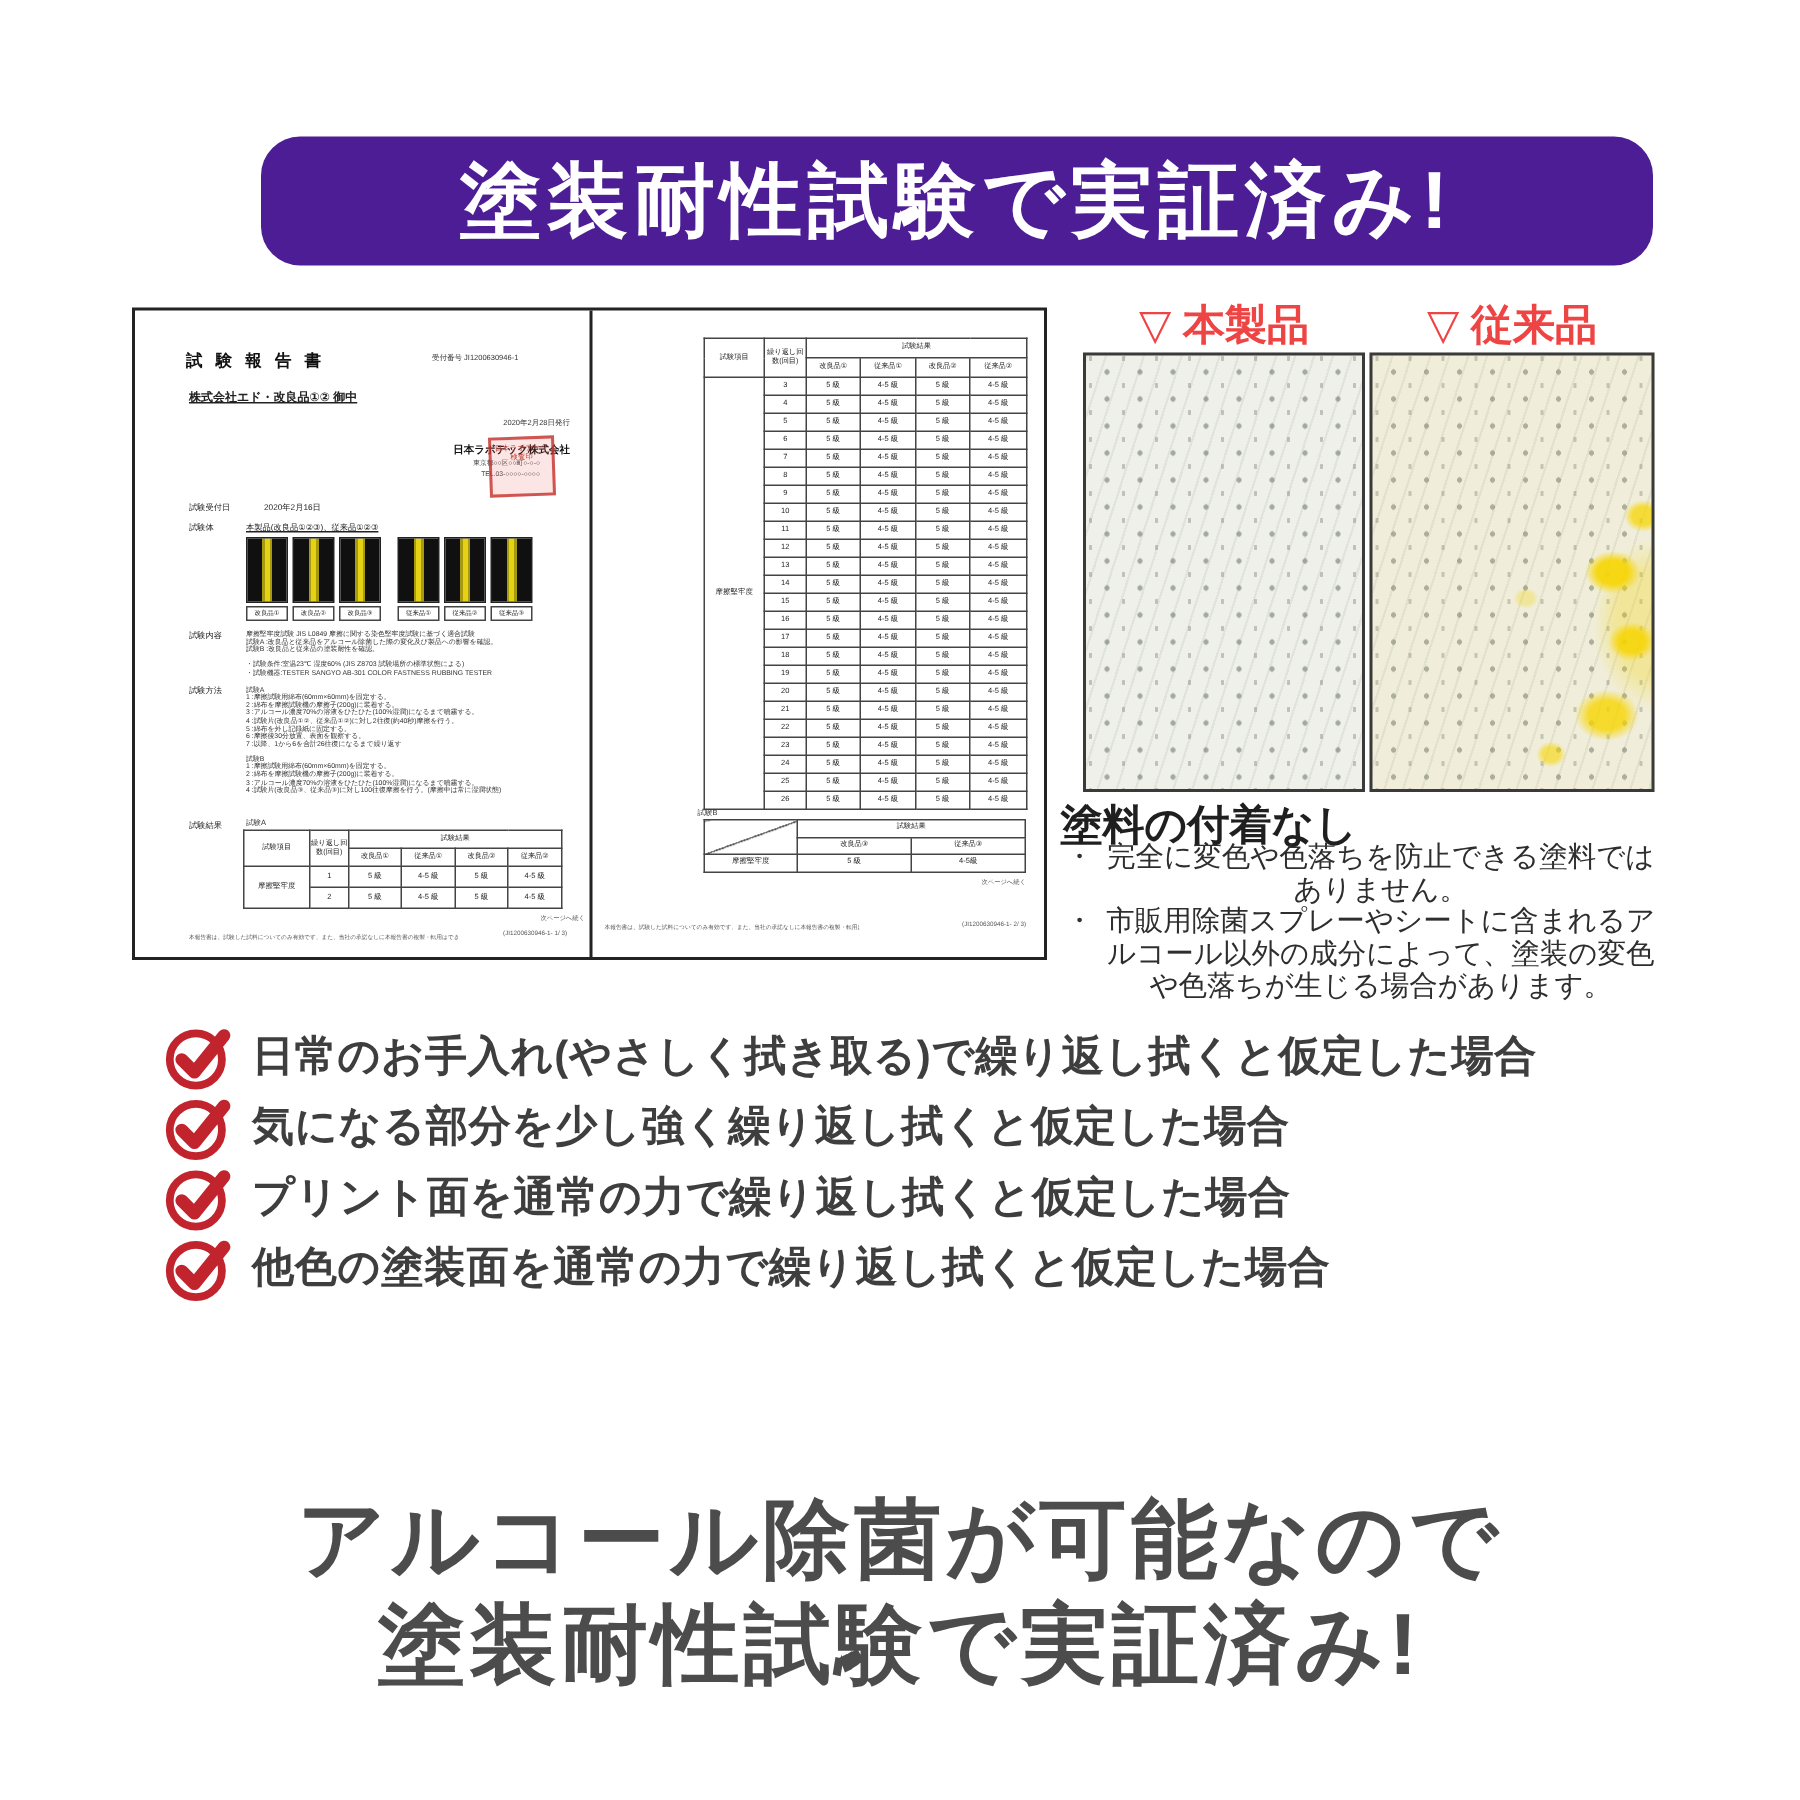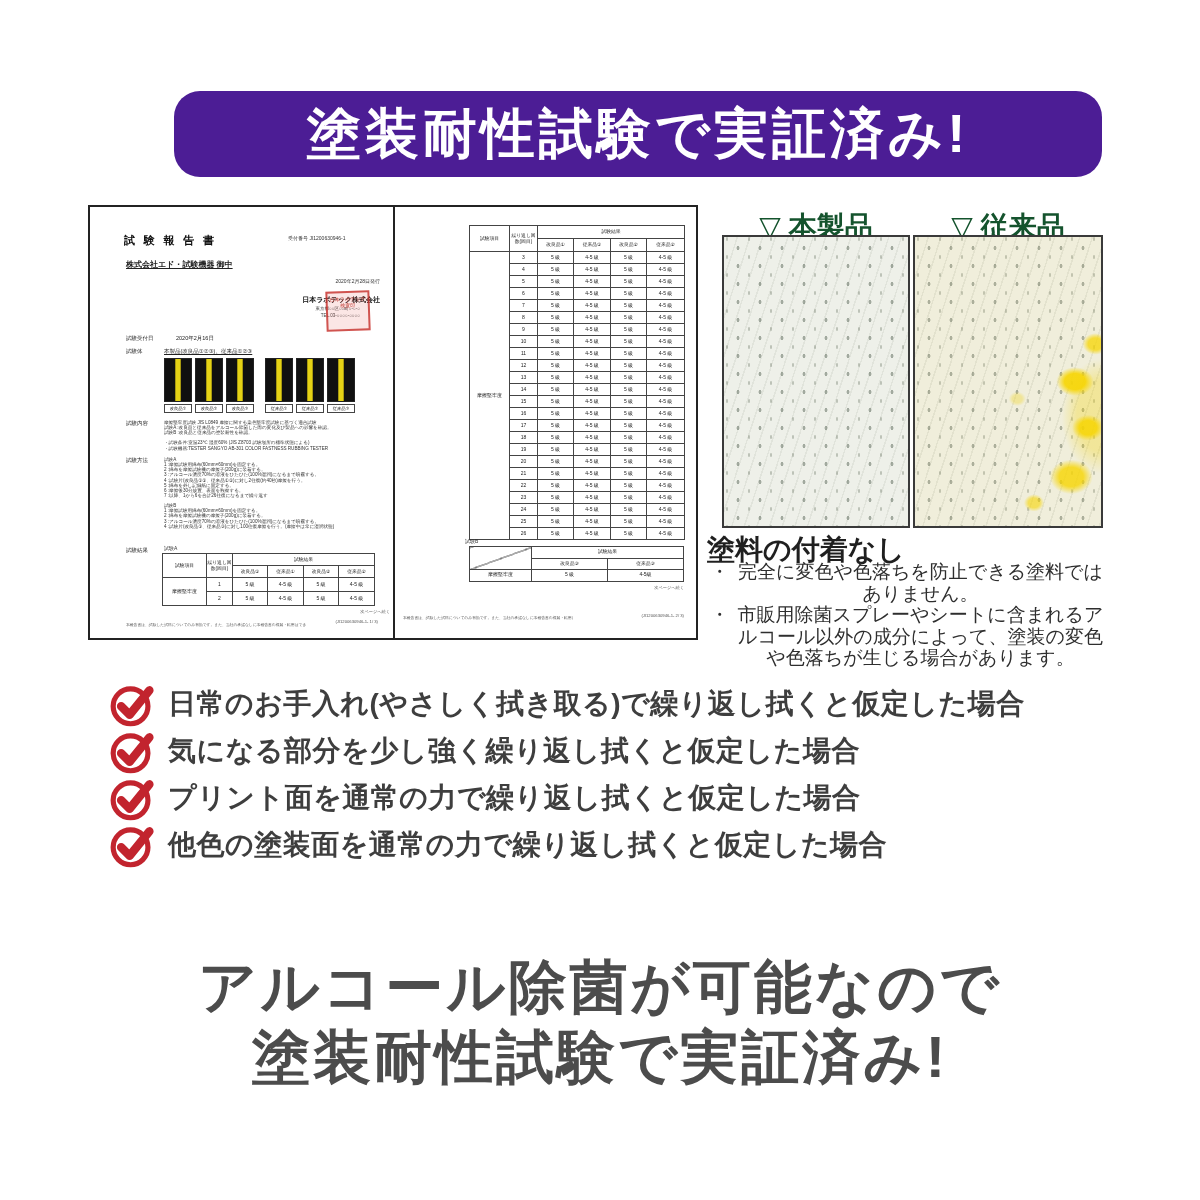--- a/index.html
+++ b/index.html
@@ -41,21 +41,21 @@
   .doc-table th{font-size:4.8px;}
   #bigTable td{height:11px;}
   #bigTable th{height:12px;}
   #tableA td{height:13px;}
   #tableA th{height:11px;}
   #tableB th,#tableB td{height:10.5px;}
   .diag{background-image:linear-gradient(to bottom right,transparent calc(50% - 0.5px),#555 calc(50% - 0.5px),#555 calc(50% + 0.5px),transparent calc(50% + 0.5px));}
   .t-right{text-align:right;}
 
   
-  .cmp-label{position:absolute;top:208px;font-size:28px;font-weight:700;color:#14532d;text-align:center;}
+  .cmp-label{position:absolute;top:198px;font-size:28px;font-weight:700;color:#ef4444;text-align:center;}
   .texture{position:absolute;top:235px;height:293px;border:2px solid #3a3a3a;box-sizing:border-box;}
   .tex-left{left:722px;width:188px;
     background:
       radial-gradient(ellipse 2.6px 3.4px at center,rgba(100,112,98,.55) 55%,transparent 62%) 3px 2px/22px 18px repeat,
       radial-gradient(ellipse 2.1px 2.9px at center,rgba(122,132,116,.42) 55%,transparent 62%) 14px 11px/22px 18px repeat,
       repeating-linear-gradient(108deg,rgba(150,158,142,.15) 0 1.5px,transparent 1.5px 12px),
       #eef0e9;}
   .tex-right{left:913px;width:190px;
     background:
       radial-gradient(26px 20px at 86% 50%,rgba(247,213,0,.9) 40%,rgba(247,213,0,0) 72%),
@@ -74,39 +74,39 @@
   .note{position:relative;padding-left:19px;margin:0;}
   .note::before{content:"・";position:absolute;left:0;top:0;}
 
   
   .checklist{position:absolute;left:108px;top:680px;display:flex;flex-direction:column;}
   .check-item{display:flex;align-items:center;gap:13px;height:47px;}
   .check-item svg{flex:0 0 auto;}
   .check-item span{font-size:28px;font-weight:600;color:#3e3e3e;letter-spacing:0.5px;white-space:nowrap;}
 
   
-  .headline{position:absolute;left:0;top:952px;width:1200px;text-align:center;color:#4c4c4c;
+  .headline{position:absolute;left:0;top:992px;width:1200px;text-align:center;color:#4c4c4c;
             font-weight:800;font-size:58px;line-height:70px;letter-spacing:3px;}
 </style>
 </head>
 <body>
 
 <div class="page">
 
   <div class="banner">
     <span>塗装耐性試験で実証済み!</span>
   </div>
 
   <div class="docs">
     <div class="doc-divider"></div>
 
     <div class="doc doc1">
       <div class="abs d-title" style="left:34px;top:26px;">試 験 報 告 書</div>
       <div class="abs d-xs" style="left:198px;top:28px;">受付番号 JI1200630946-1</div>
-      <div class="abs d-s d-bold underl" style="left:36px;top:52px;font-size:8px;">株式会社エド・試験機器 御中</div>
+      <div class="abs d-s d-bold underl" style="left:36px;top:52px;font-size:8px;">株式会社エド・改良品①② 御中</div>
       <div class="abs d-xs t-right" style="left:150px;top:71px;width:140px;">2020年2月28日発行</div>
       <div class="abs d-bold t-right" style="left:130px;top:88px;width:160px;font-size:7px;color:#111;">日本ラボテック株式会社</div>
       <div class="abs d-addr" style="left:110px;top:99px;width:160px;">東京都○○区○○町○-○-○</div>
       <div class="abs d-addr" style="left:110px;top:106px;width:160px;">TEL.03-○○○○-○○○○</div>
       <div class="stamp" style="left:236px;top:84px;">日本ラボテック 検査印</div>
 
       <div class="abs d-s" style="left:36px;top:128px;">試験受付日</div>
       <div class="abs d-s" style="left:86px;top:128px;">2020年2月16日</div>
 
       <div class="abs d-s" style="left:36px;top:141px;">試験体</div>

